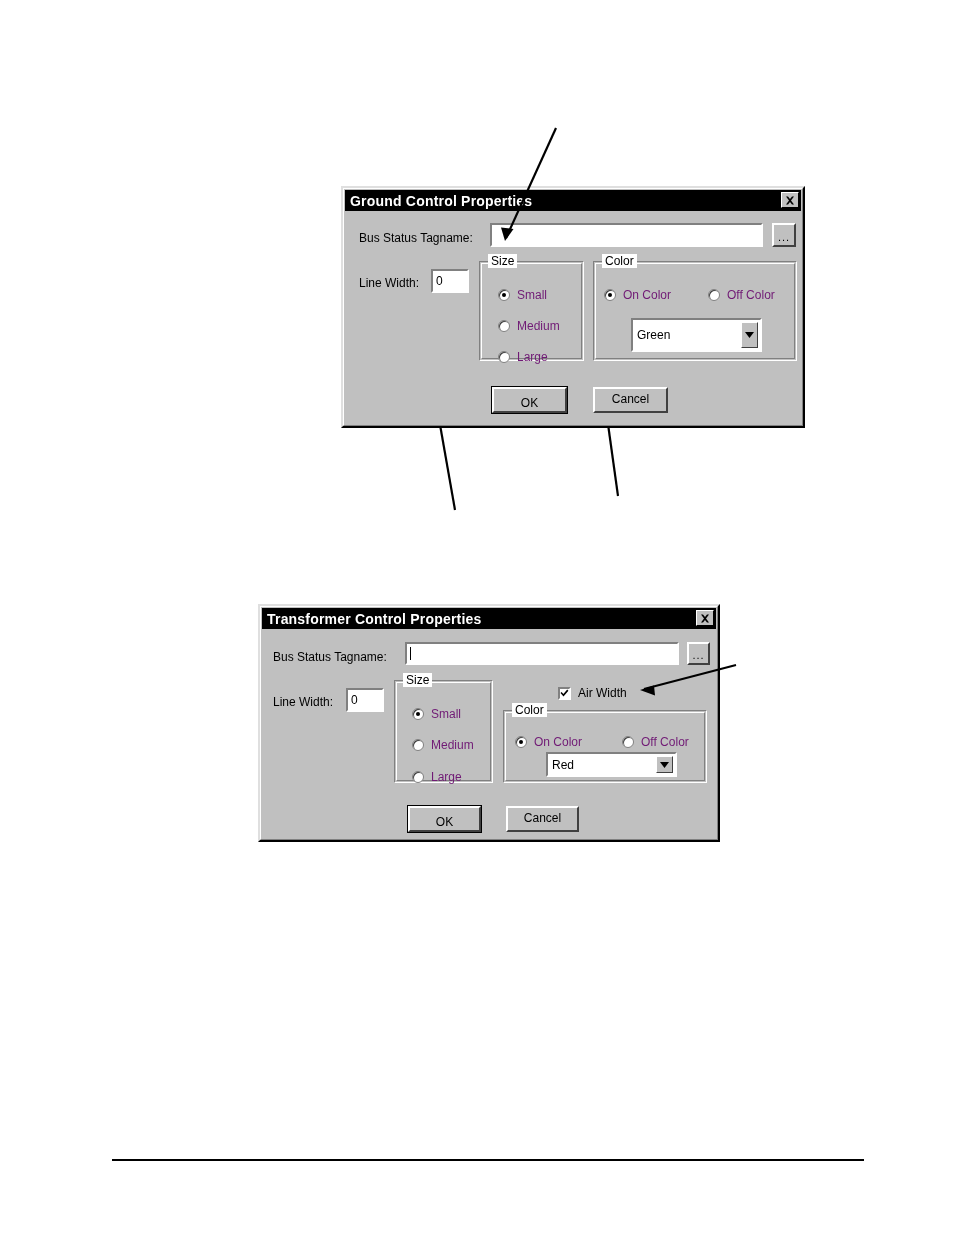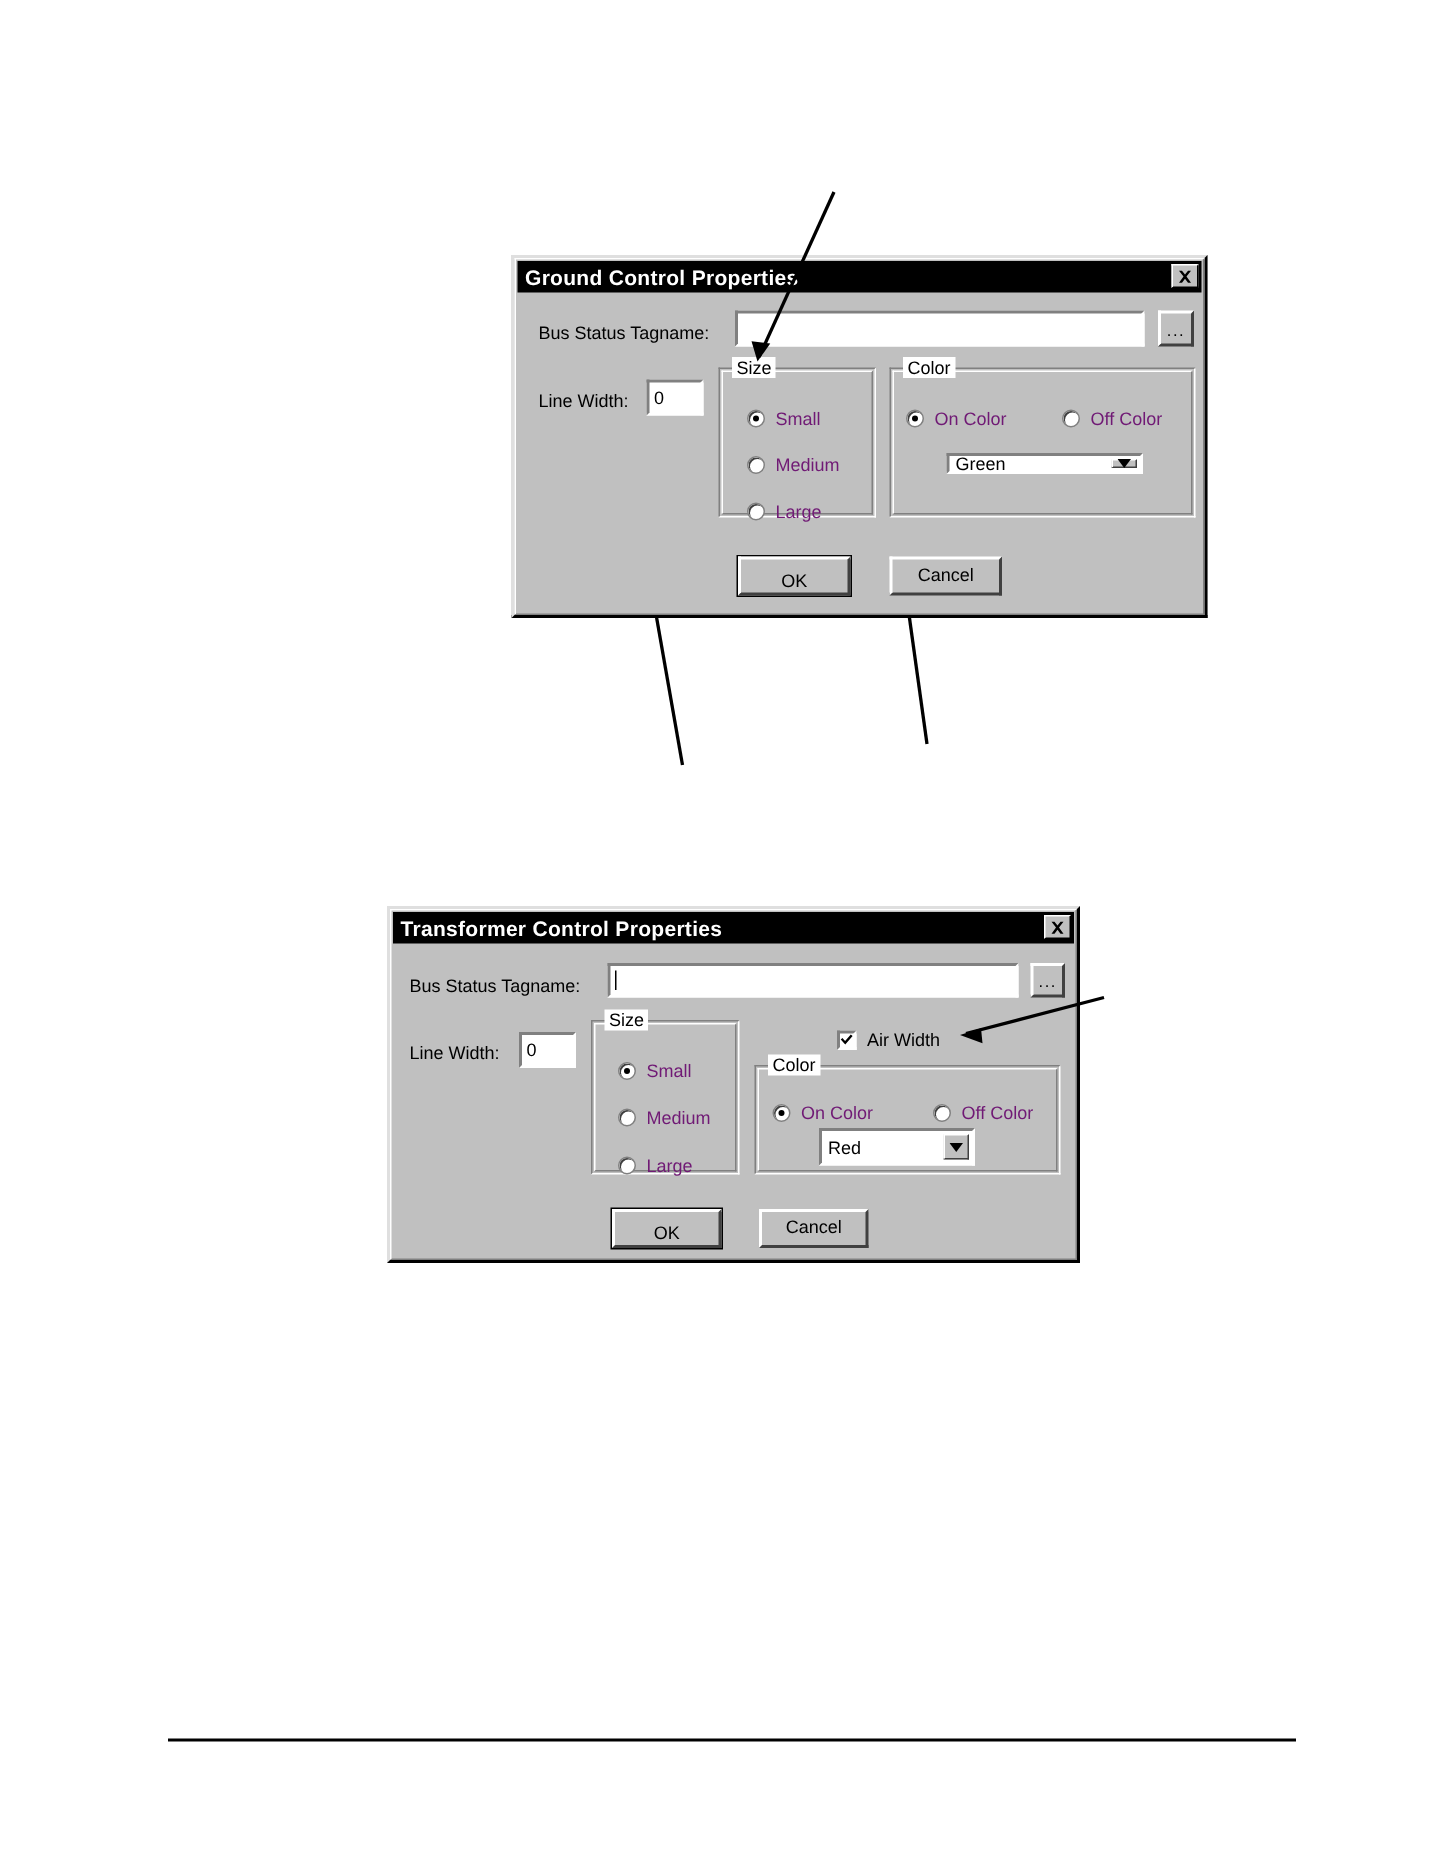--- a/index.html
+++ b/index.html
@@ -309,21 +309,21 @@
     <line x1="455" y1="510" x2="426" y2="345" stroke="#000" stroke-width="2.2"></line>
     <polygon points="426,342 421.5,356 431.5,354.5" fill="#000"></polygon>
   </g>
 
   <g>
     <line x1="618" y1="496" x2="597" y2="345" stroke="#000" stroke-width="2.2"></line>
     <polygon points="597,342 592.5,356 602.5,354" fill="#000"></polygon>
   </g>
 </svg>
 
-<div class="dialog" style="left:341px; top:170px; width:464px; height:242px; z-index:10;">
+<div class="dialog" style="left:341px; top:186px; width:464px; height:242px; z-index:10;">
   <div class="dialog-inner"></div>
 
   <div class="titlebar">
     <span class="title-text">Ground Control Properties</span>
     <div class="close-btn">
       <svg width="10" height="9" viewBox="0 0 10 9" xmlns="http://www.w3.org/2000/svg">
         <path d="M1 0.5 L3 0.5 L5 3 L7 0.5 L9 0.5 L6 4.4 L9 8.5 L7 8.5 L5 5.9 L3 8.5 L1 8.5 L4 4.4 Z" fill="#000"></path>
       </svg>
     </div>
   </div>
@@ -369,21 +369,21 @@
 
   <div class="radio-row" style="left:261px; top:100px;">
     <span class="radio checked"></span>
     <span class="rlabel">On Color</span>
   </div>
   <div class="radio-row" style="left:365px; top:100px;">
     <span class="radio"></span>
     <span class="rlabel">Off Color</span>
   </div>
 
-  <div class="combo" style="left:288px; top:130px; width:131px; height:14px;">
+  <div class="combo" style="left:288px; top:130px; width:131px; height:34px;">
     <span class="cval">Green</span>
     <span class="combo-arrow">
       <svg width="9" height="6" viewBox="0 0 9 6" xmlns="http://www.w3.org/2000/svg">
         <polygon points="0,0 9,0 4.5,6" fill="#000"></polygon>
       </svg>
     </span>
   </div>
 
   <div class="btn default" style="left:149px; top:199px; width:75px; height:26px;">
     <span class="cap">OK</span>
@@ -455,21 +455,21 @@
 
   <div class="radio-row" style="left:255px; top:129px;">
     <span class="radio checked"></span>
     <span class="rlabel">On Color</span>
   </div>
   <div class="radio-row" style="left:362px; top:129px;">
     <span class="radio"></span>
     <span class="rlabel">Off Color</span>
   </div>
 
-  <div class="combo" style="left:286px; top:146px; width:104px; height:25px;">
+  <div class="combo" style="left:286px; top:146px; width:131px; height:25px;">
     <span class="cval">Red</span>
     <span class="combo-arrow">
       <svg width="9" height="6" viewBox="0 0 9 6" xmlns="http://www.w3.org/2000/svg">
         <polygon points="0,0 9,0 4.5,6" fill="#000"></polygon>
       </svg>
     </span>
   </div>
 
   <div class="btn default" style="left:148px; top:200px; width:73px; height:26px;">
     <span class="cap">OK</span>

